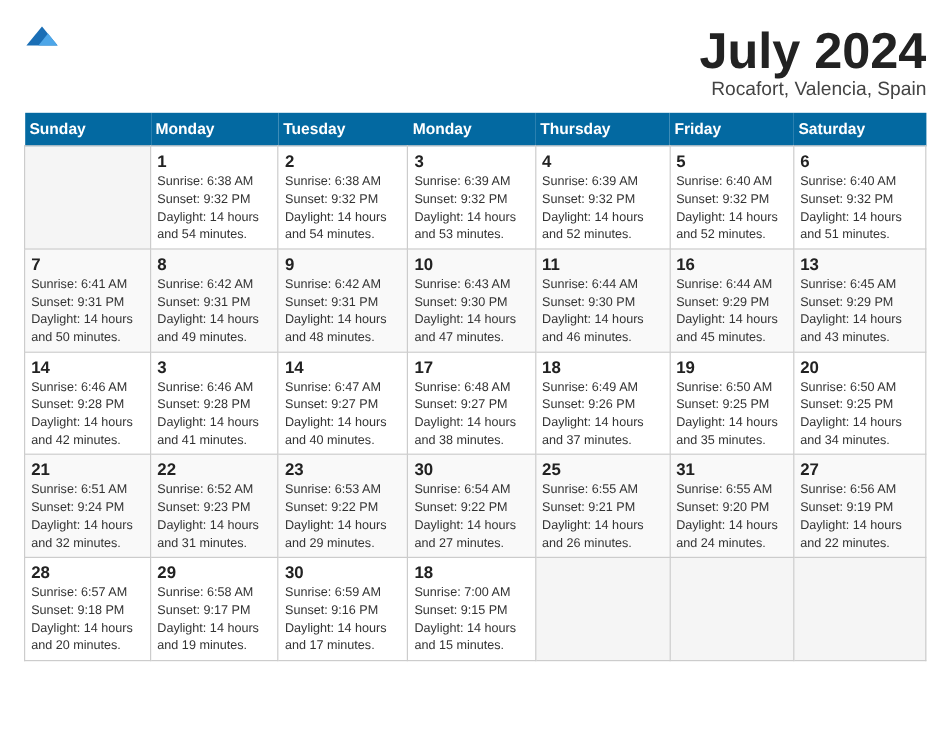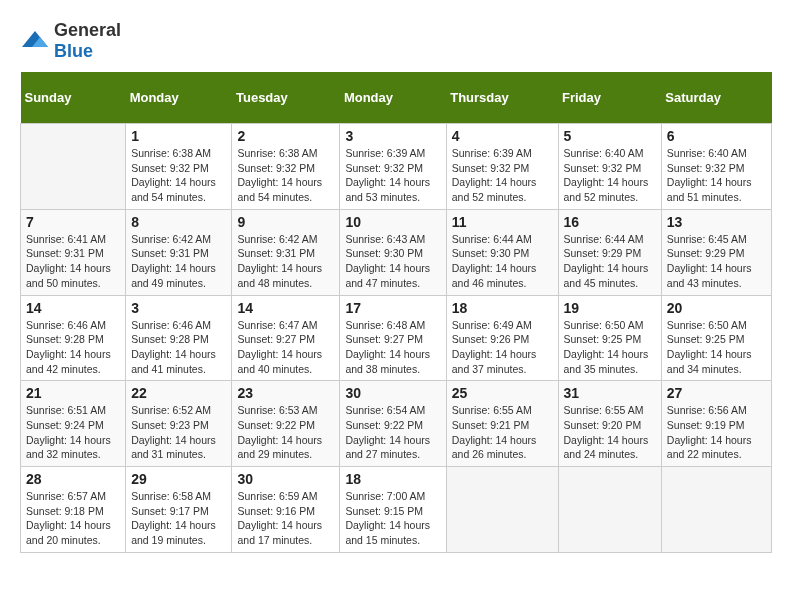--- a/index.html
+++ b/index.html
@@ -47,23 +47,23 @@
     .subtitle {
       font-size: 16px;
       color: #444;
     }
     table {
       width: 100%;
       border-collapse: collapse;
       font-size: 11px;
     }
     thead tr th {
-      background-color: #4d7c0f;
+      background-color: #0369a1;
       color: #fff;
-      padding: 18px 4px;
+      padding: 6px 4px;
       text-align: left;
       font-size: 13px;
       font-weight: bold;
     }
     tbody tr td {
       border: 1px solid #ccc;
       padding: 4px 5px;
       vertical-align: top;
       min-height: 80px;
       background: #fff;
@@ -92,24 +92,24 @@
   </style>
 </head>
 <body>
 
 <div class="header-area">
   <div class="logo">
     <svg class="logo-icon" viewBox="0 0 30 24">
       <polygon points="15,2 28,18 2,18" fill="#1a6eb5"></polygon>
       <polygon points="20,8 28,18 12,18" fill="#4da6e8"></polygon>
     </svg>
-    <div>
-      <span class="logo-text-general">General</span><br>
-      <span class="logo-text-blue">Blue</span>
-    </div>
+  </div>
+  <div class="title-area">
+    <div class="main-title">July 2024</div>
+    <div class="subtitle">Rocafort, Valencia, Spain</div>
   </div>
 </div>
 
 <table>
   <thead>
     <tr>
     <th>Sunday</th>
         <th>Monday</th>
         <th>Tuesday</th>
         <th>Monday</th>

